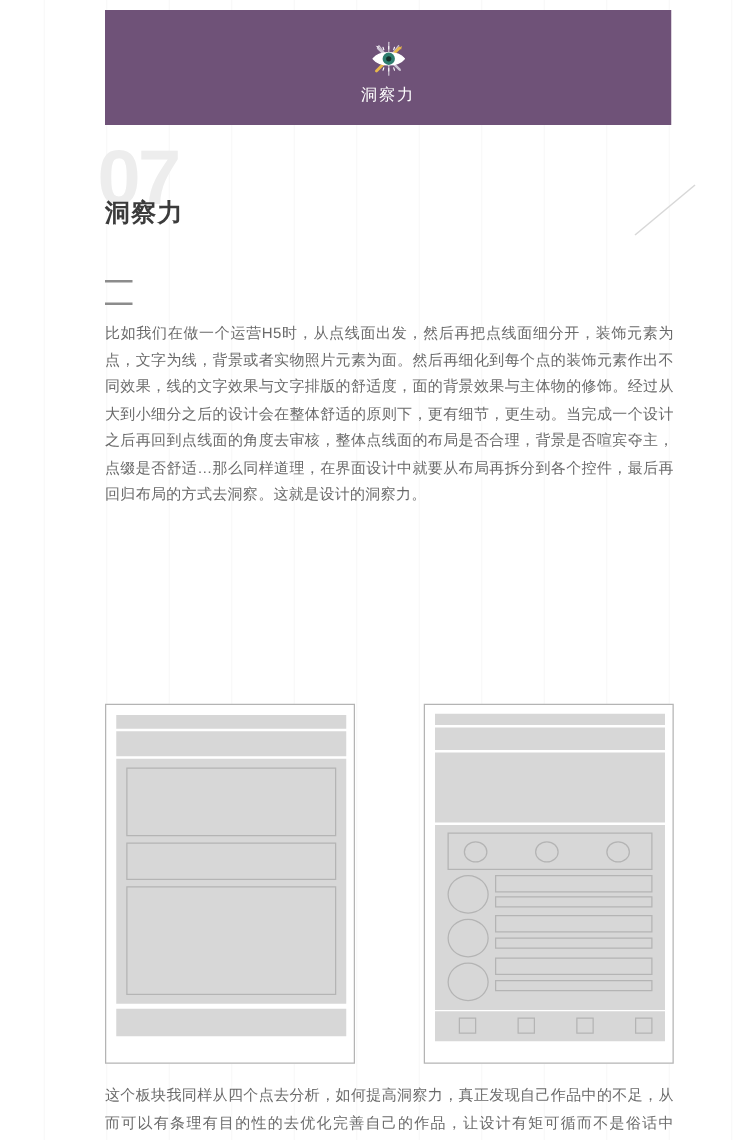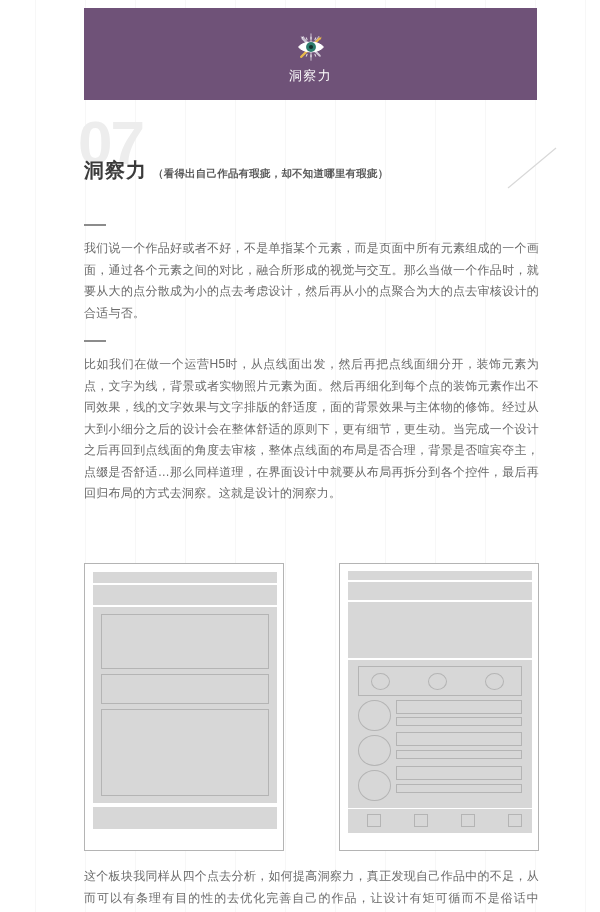--- a/index.html
+++ b/index.html
@@ -203,30 +203,28 @@
         <line x1="38" y1="43" x2="39" y2="46"></line>
       </g>
     </svg>
     <div class="banner-title">洞察力</div>
   </div>
 
   <div class="headline-wrap">
     <div class="watermark">07</div>
     <div class="headline-row">
       <span class="headline-main">洞察力</span>
-      <span class="headline-sub">（看得出自己作品有瑕疵，却不知道哪里有瑕疵）</span>
     </div>
     <svg class="diagonal-line" viewBox="0 0 60 48">
       <line x1="4" y1="44" x2="52" y2="4" stroke="#d8d8d8" stroke-width="1.2"></line>
     </svg>
   </div>
 
   <div class="content">
     <div class="divider"></div>
-    <p class="para">我们说一个作品好或者不好，不是单指某个元素，而是页面中所有元素组成的一个画面，通过各个元素之间的对比，融合所形成的视觉与交互。那么当做一个作品时，就要从大的点分散成为小的点去考虑设计，然后再从小的点聚合为大的点去审核设计的合适与否。</p>
     <div class="divider"></div>
     <p class="para">比如我们在做一个运营H5时，从点线面出发，然后再把点线面细分开，装饰元素为点，文字为线，背景或者实物照片元素为面。然后再细化到每个点的装饰元素作出不同效果，线的文字效果与文字排版的舒适度，面的背景效果与主体物的修饰。经过从大到小细分之后的设计会在整体舒适的原则下，更有细节，更生动。当完成一个设计之后再回到点线面的角度去审核，整体点线面的布局是否合理，背景是否喧宾夺主，点缀是否舒适…那么同样道理，在界面设计中就要从布局再拆分到各个控件，最后再回归布局的方式去洞察。这就是设计的洞察力。</p>
   </div>
 
   <div class="wireframes">
 
     <div class="wf">
       <div class="blk-plain" style="left:8px; top:8px; width:184px; height:11px;"></div>
       <div class="blk-plain" style="left:8px; top:21px; width:184px; height:20px;"></div>
       <div class="blk-plain" style="left:8px; top:43px; width:184px; height:196px;"></div>

